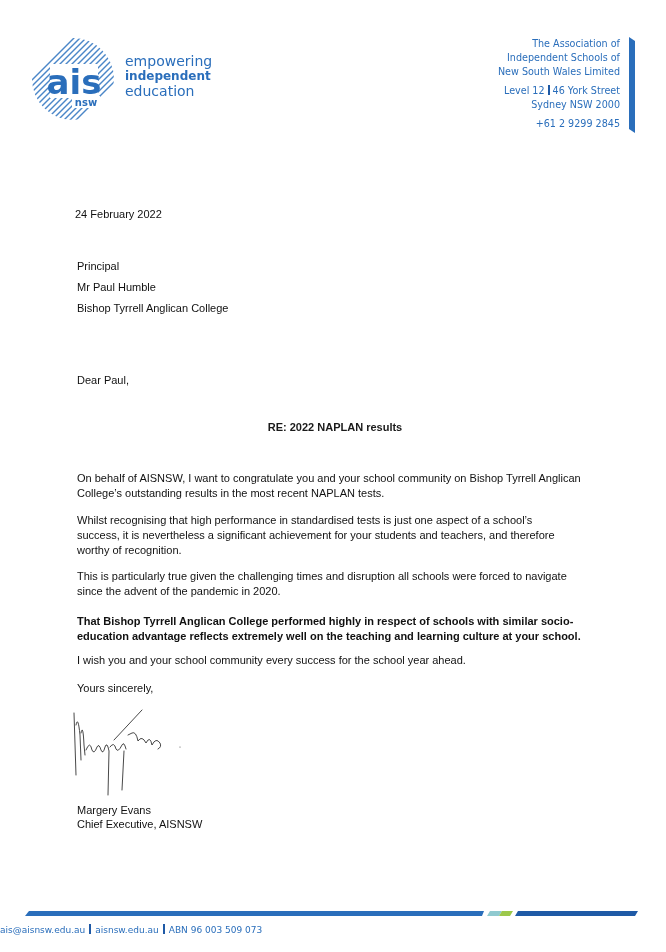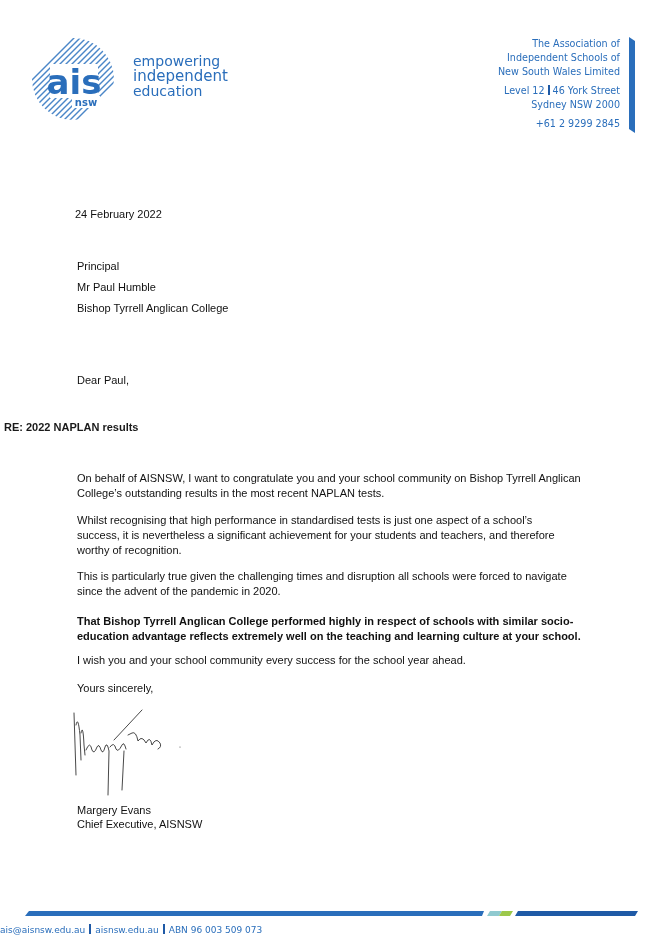--- a/index.html
+++ b/index.html
@@ -4,31 +4,31 @@
 <style>
   html, body { margin: 0; padding: 0; }
   body {
     width: 666px; height: 952px; background: #ffffff; position: relative; overflow: hidden;
     font-family: "Liberation Sans", sans-serif; color: #1a1a1a;
   }
   .abs { position: absolute; }
   
   #logo { left: 30px; top: 36px; width: 86px; height: 86px; }
   .tagline { left: 125px; top: 54px; color: #2a6ebb; font-family: "DejaVu Sans", sans-serif; line-height: 15px; }
-  .tagline div { font-size: 14px; margin-left: 8px; }
-  .tagline .bold { font-weight: normal; font-size: 15px; }
+  .tagline div { font-size: 14px; }
+  .tagline .bold { font-weight: bold; font-size: 12px; }
   
   .addr { right: 46px; top: 37px; text-align: right; color: #2a6ebb; font-family: "DejaVu Sans", sans-serif; font-size: 9.6px; line-height: 14px; }
   .addr .gap { height: 5px; }
   .addr .sep { display: inline-block; width: 2px; height: 10px; background: #1f5aa6; vertical-align: -1px; margin: 0 3px; }
   #vbar { left: 629px; top: 37px; width: 8px; height: 96px; }
   
   .txt { font-size: 11px; line-height: 14px; color: #111; }
   .para { left: 77px; width: 560px; font-size: 11px; line-height: 15px; color: #111; }
-  .re { left: 0; width: 666px; top: 421px; text-align: left; font-weight: bold; font-size: 11px; padding-left: 4px; box-sizing: border-box; }
+  .re { left: 0; width: 666px; top: 421px; text-align: center; font-weight: bold; font-size: 11px; padding-left: 4px; box-sizing: border-box; }
   #signature { left: 72px; top: 705px; width: 120px; height: 100px; }
   
   #footer-bars { left: 0; top: 906px; width: 666px; height: 14px; }
   .footer-text { left: 0; width: 666px; top: 924px; text-align: left; color: #2a6ebb; font-family: "DejaVu Sans", sans-serif; font-size: 9px; }
   .footer-text .sep { display: inline-block; width: 2px; height: 10px; background: #1f5aa6; vertical-align: -1px; margin: 0 4px; }
 </style>
 </head>
 <body>
 
 <svg id="logo" class="abs" viewBox="0 0 86 86">

